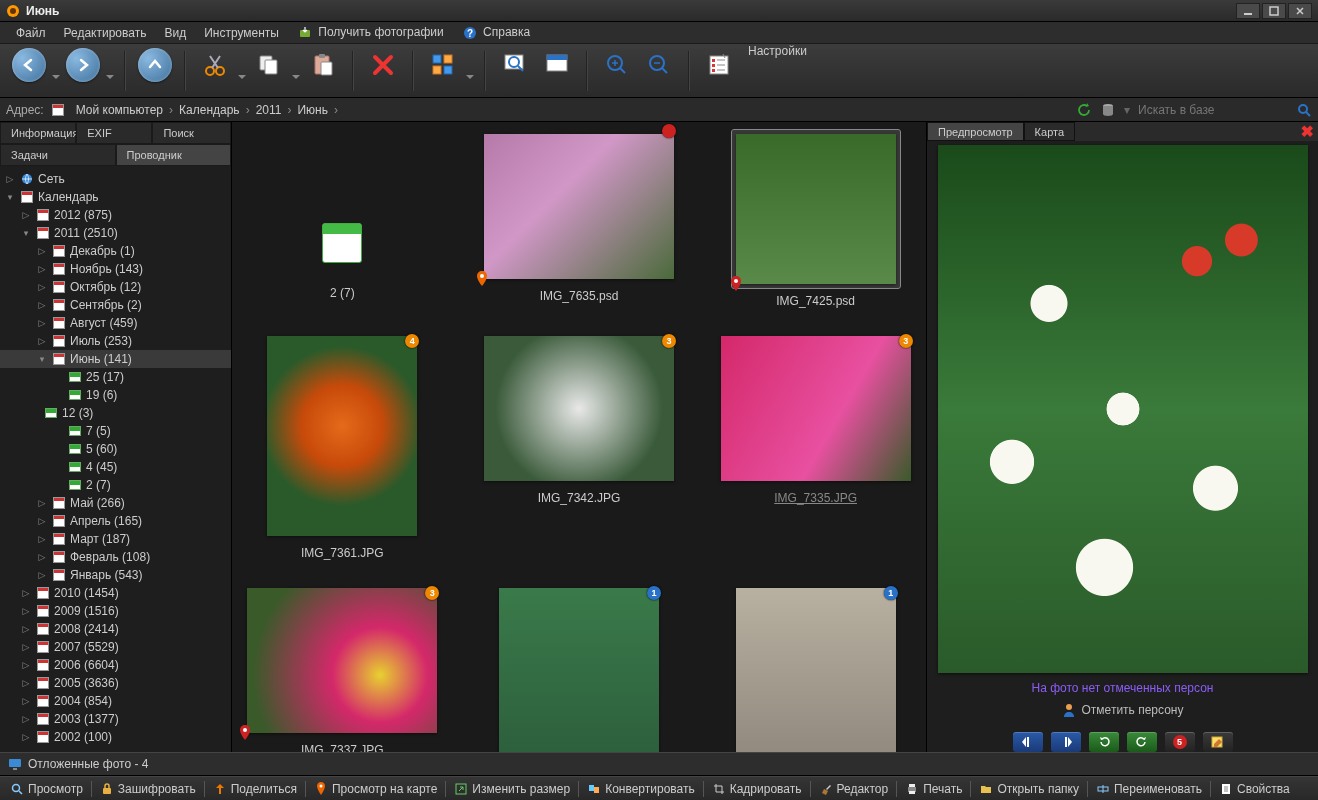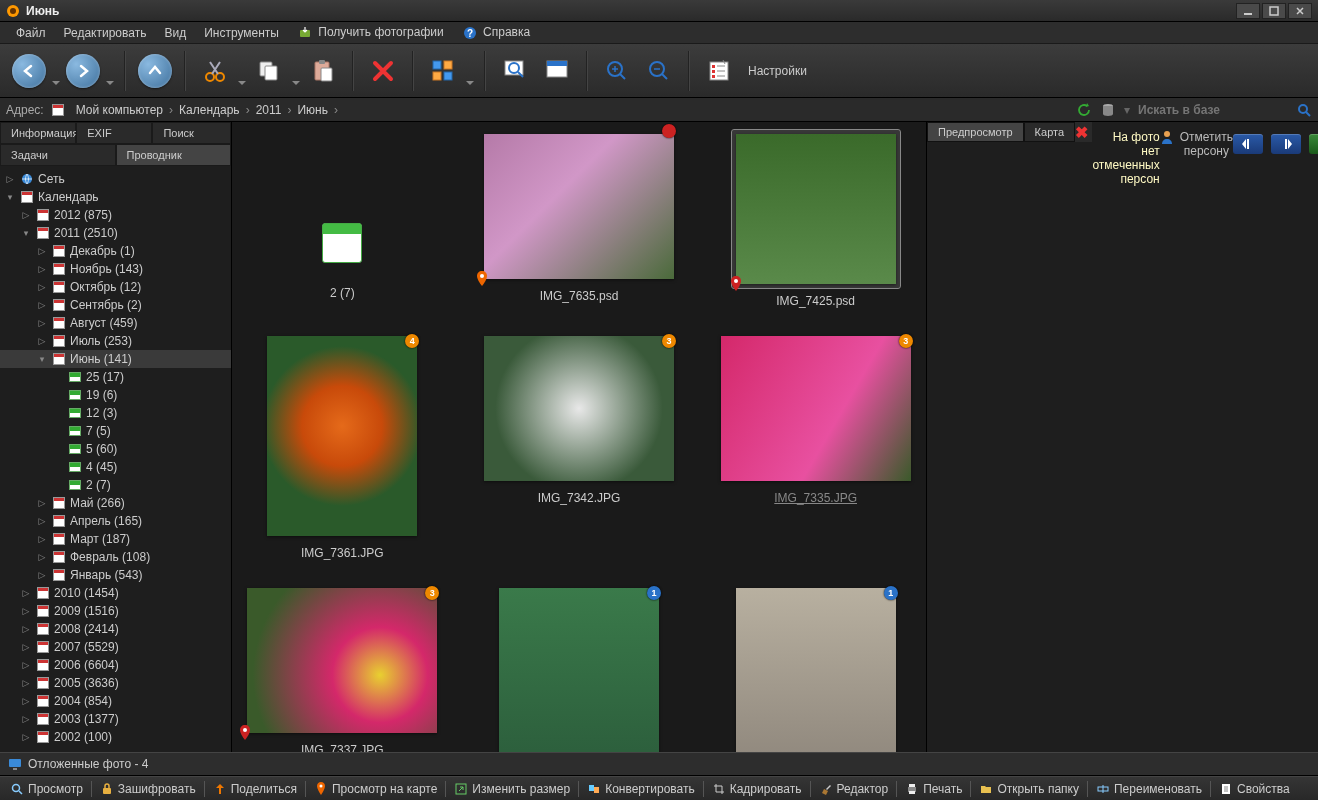--- a/index.html
+++ b/index.html
@@ -9,35 +9,35 @@
   .titlebar .title-icon { width: 14px; height: 14px; margin-right: 6px; display: inline-flex; align-items: center; justify-content: center; }
   .titlebar .title { flex: 1; color: #eee; font-weight: bold; }
   .win-controls { display: flex; gap: 2px; }
   .win-btn { width: 24px; height: 16px; background: #4a4a4a; border: 1px solid #222; display: flex; align-items: center; justify-content: center; color: #ccc; cursor: pointer; }
   
   .menubar { height: 22px; background: #2d2d2d; display: flex; align-items: center; padding: 0 8px; gap: 2px; border-bottom: 1px solid #1a1a1a; }
   .menu-item { padding: 2px 8px; color: #ccc; cursor: pointer; }
   .menu-icon { width: 16px; height: 16px; display: inline-flex; align-items: center; justify-content: center; margin-right: 2px; vertical-align: middle; }
   
   .toolbar { height: 54px; background: linear-gradient(#3c3c3c,#2a2a2a); display: flex; align-items: center; padding: 0 4px; border-bottom: 1px solid #000; }
-  .tool-group { display: flex; align-items: center; padding: 0 4px; height: 100%; }
+  .tool-group { display: flex; align-items: flex-start; padding: 0 4px; height: 100%; }
   .tool-sep { width: 2px; height: 40px; border-left: 1px solid #222; border-right: 1px solid #444; margin: 0 4px; }
   .tool-btn { width: 42px; height: 42px; display: flex; align-items: center; justify-content: center; border-radius: 3px; cursor: pointer; position: relative; }
   .tool-split { width: 12px; height: 42px; display: flex; align-items: flex-end; justify-content: center; padding-bottom: 6px; cursor: pointer; }
   .nav-circle { width: 34px; height: 34px; border-radius: 50%; background: radial-gradient(circle at 30% 30%, #8ab9e0, #3d6f9b); display: flex; align-items: center; justify-content: center; box-shadow: inset 0 0 3px rgba(255,255,255,.4), 0 1px 2px rgba(0,0,0,.5); }
   .tool-label { color: #ccc; padding: 0 8px; }
   
   .addrbar { height: 24px; background: #2a2a2a; display: flex; align-items: center; padding: 0 6px; border-bottom: 1px solid #000; gap: 6px; }
   .addr-label { color: #aaa; }
   .breadcrumb { display: flex; align-items: center; color: #ccc; flex: 1; }
   .crumb { padding: 0 4px; cursor: pointer; }
   .crumb-sep { color: #888; padding: 0 2px; }
   .addr-right { display: flex; align-items: center; gap: 8px; }
   .addr-icon { width: 16px; height: 16px; cursor: pointer; display: inline-flex; align-items: center; justify-content: center; }
-  .search-db { color: #f9a8d4; width: 150px; background: transparent; border: none; font-size: 12px; font-weight: bold; }
+  .search-db { color: #f9a8d4; width: 150px; background: transparent; border: none; font-size: 12px; }
   
   .main { flex: 1; display: flex; overflow: hidden; }
   
   .left-panel { width: 232px; background: #252525; display: flex; flex-direction: column; border-right: 1px solid #000; }
   .left-tabs { display: flex; flex-wrap: wrap; }
   .left-tab { padding: 4px 10px; background: #2a2a2a; border: 1px solid #1a1a1a; color: #ccc; cursor: pointer; font-size: 11px; }
   .left-tab.active { background: #444; }
   .tree { flex: 1; overflow-y: auto; padding: 4px 0; background: #1e1e1e; }
   .tree-row { display: flex; align-items: center; height: 18px; padding-right: 4px; cursor: pointer; white-space: nowrap; }
   .tree-row.selected { background: #3a3a3a; }
@@ -55,27 +55,27 @@
   .thumb-img-wrap { display: flex; align-items: center; justify-content: center; position: relative; border-radius: 2px; padding: 4px; }
   .thumb-img { background: #555; box-shadow: 0 1px 3px rgba(0,0,0,.5); }
   .badge { position: absolute; width: 14px; height: 14px; border-radius: 50%; color: #fff; font-size: 9px; font-weight: bold; display: flex; align-items: center; justify-content: center; top: 2px; right: 2px; box-shadow: 0 0 2px #000; }
   .pin { position: absolute; width: 10px; height: 14px; bottom: -2px; left: -4px; }
   .pin svg { display: block; }
   .thumb-name { margin-top: 6px; color: #ccc; font-size: 12px; }
   .thumb-name.link { color: #888; text-decoration: underline; }
   .folder-big { width: 40px; height: 40px; background: #fff; border: 1px solid #4a4; border-radius: 3px; position: relative; }
   .folder-big::before { content:''; position:absolute; top:0; left:0; right:0; height:10px; background:#4b4; }
   
-  .right-panel { width: 392px; background: #1e1e1e; display: flex; flex-direction: row; border-left: 1px solid #000; }
+  .right-panel { width: 392px; background: #1e1e1e; display: flex; flex-direction: column; border-left: 1px solid #000; }
   .right-tabs { display: flex; align-items: center; background: #2a2a2a; height: 20px; }
   .right-tab { padding: 2px 10px; border: 1px solid #111; color: #ccc; cursor: pointer; font-size: 11px; height: 100%; display:flex; align-items:center; }
   .right-tab.active { background: #444; }
   .right-close { margin-left: auto; margin-right: 4px; color: #e33; font-size: 16px; font-weight: bold; cursor: pointer; }
   .preview-img { margin: 4px auto 0; width: 370px; height: 554px; background: #333; box-shadow: 0 1px 3px rgba(0,0,0,.6); }
-  .preview-caption { text-align: right; color: #fef9c3; margin-top: 8px; font-size: 12px; }
+  .preview-caption { text-align: center; color: #8b5cf6; margin-top: 8px; font-size: 12px; }
   .tag-person { text-align: center; color: #bbb; margin-top: 8px; font-size: 12px; display:flex; align-items:flex-start; justify-content:center; gap:6px; }
   .preview-ctrls { display: flex; justify-content: center; gap: 8px; margin-top: 12px; }
   .pv-btn { width: 30px; height: 20px; background: linear-gradient(#2a5aa8,#1a3a78); border-radius: 3px; display: flex; align-items: center; justify-content: center; cursor: pointer; color: #fff; box-shadow: inset 0 1px rgba(255,255,255,.2); }
   .pv-btn.green { background: linear-gradient(#3a8a3a,#1a5a1a); }
   .pv-btn.red-num { background: linear-gradient(#3a3a3a,#222); }
   
   .pending-bar { height: 24px; background: #2d2d2d; display: flex; align-items: center; padding: 0 8px; gap: 6px; border-top: 1px solid #444; border-bottom: 1px solid #000; }
   .status-bar { height: 24px; background: linear-gradient(#353535,#282828); display: flex; align-items: center; padding: 0 4px; gap: 2px; border-top: 1px solid #444; overflow: hidden; }
   .status-item { display: flex; align-items: center; gap: 4px; padding: 0 6px; color: #ccc; cursor: pointer; height: 100%; white-space: nowrap; }
   .status-sep { width: 1px; height: 16px; background: #555; }
@@ -418,21 +418,21 @@
             <span class="day-icon green"></span>
           </span>
           <span class="tree-label">25 (17)</span>
         </div>
       <div class="tree-row" style="padding-left:64px">
           <span class="tree-icon">
             <span class="day-icon green"></span>
           </span>
           <span class="tree-label">19 (6)</span>
         </div>
-      <div class="tree-row" style="padding-left:64px">
+      <div class="tree-row" style="padding-left:40px">
           <span class="tree-icon">
             <span class="day-icon green"></span>
           </span>
           <span class="tree-label">12 (3)</span>
         </div>
       <div class="tree-row" style="padding-left:64px">
           <span class="tree-icon">
             <span class="day-icon green"></span>
           </span>
           <span class="tree-label">7 (5)</span>

